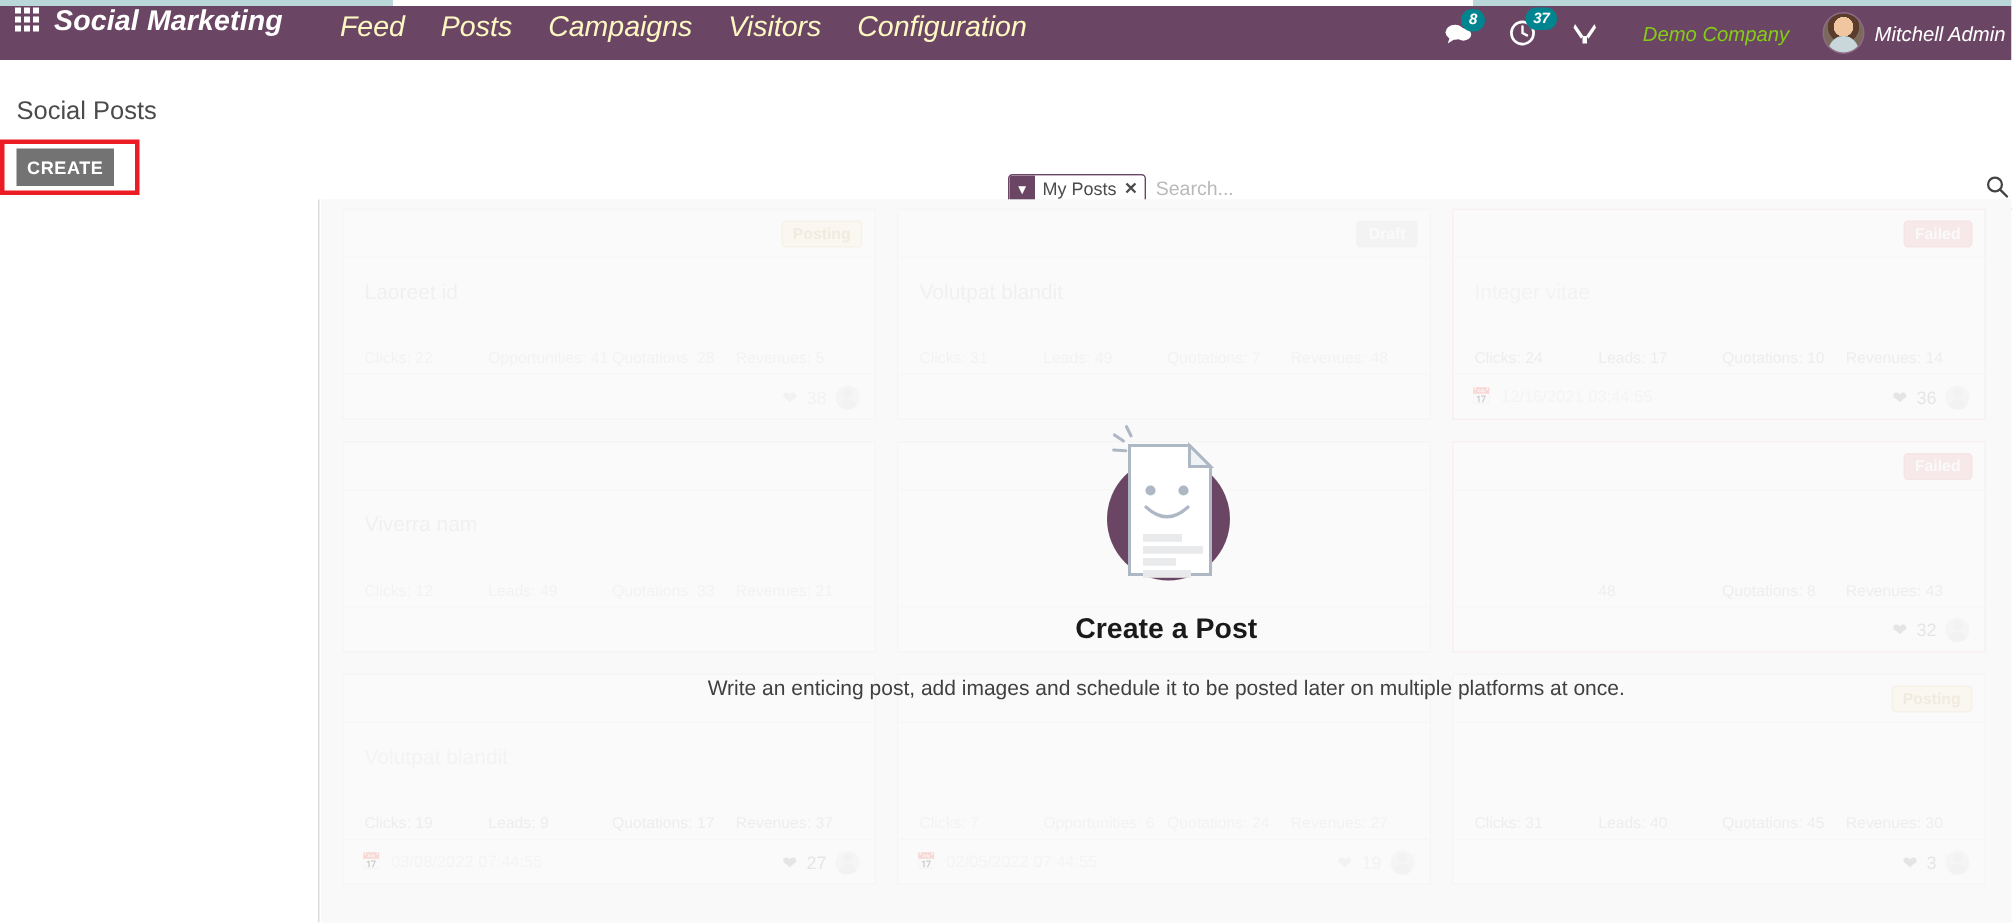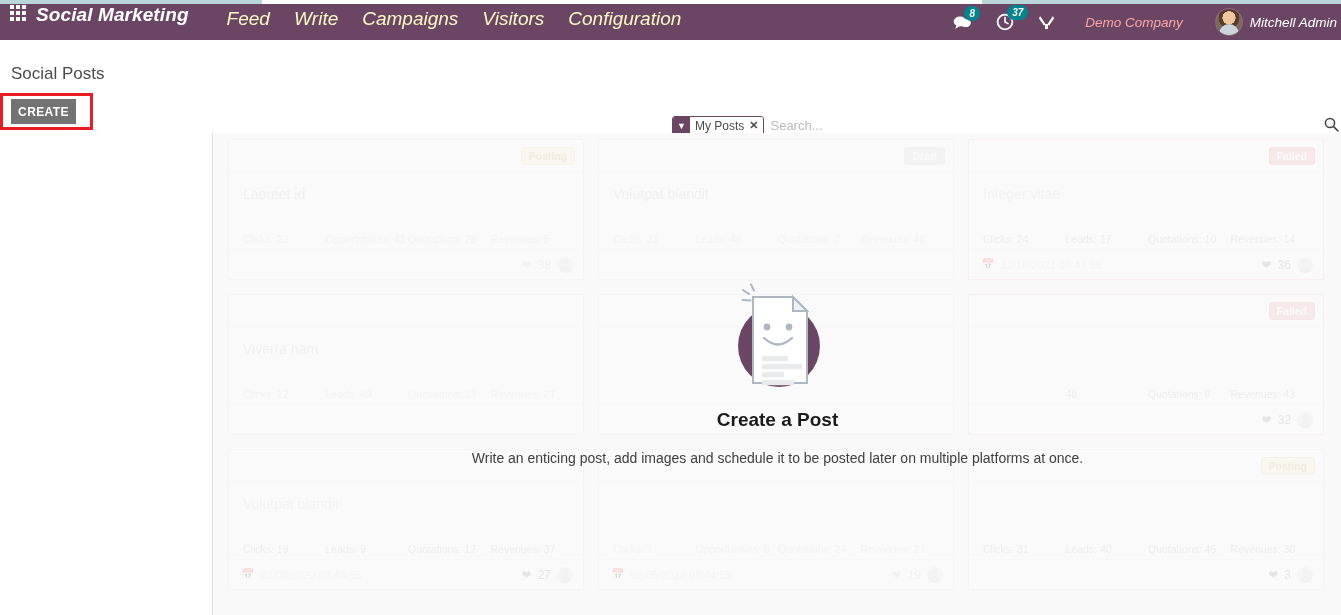--- a/index.html
+++ b/index.html
@@ -30,21 +30,21 @@
   .apps-grid i { background: #ffffff; display: block; width: 4px; height: 4px; }
   #brand { font-size: 19px; font-weight: bold; letter-spacing: .1px; margin-right: 26px; color:#fff; }
   .navlink { color: #fef9c3; font-size: 19px; padding: 4px 12px; cursor: pointer; white-space: nowrap; }
   #nav-right { margin-left: auto; display: flex; align-items: center; height: 100%; }
   .nav-ico { position: relative; margin: 0 12px; cursor: pointer; display:flex; align-items:center; }
   .badge-count {
     position: absolute; top: -8px; left: 11px; background: #00848f; color: #fff;
     border-radius: 9px; font-size: 10px; font-weight: bold; padding: 1px 5px; min-width: 16px;
     text-align: center; line-height: 13px;
   }
-  #company { font-size: 13.5px; color: #fca5a5; margin: 0 32px 0 18px; cursor: pointer; white-space: nowrap; }
+  #company { font-size: 13.5px; color: #84cc16; margin: 0 22px 0 18px; cursor: pointer; white-space: nowrap; }
   #user-wrap { display: flex; align-items: center; margin-right: 4px; cursor: pointer; }
   #avatar {
     width: 28px; height: 28px; border-radius: 50%; margin-right: 7px;
     background: radial-gradient(circle at 50% 34%, #f0c6a0 0 30%, #5a3c2c 31% 48%, #7b6a5b 49% 100%);
     border: 1px solid #8d6a86; overflow:hidden; position:relative; flex:none;
   }
   #avatar::after{ content:""; position:absolute; left:50%; top:58%; transform:translateX(-50%);
     width:20px; height:16px; border-radius:10px 10px 0 0; background:#c9d7dd;}
   #username { font-size: 13.5px; color: #fff; white-space: nowrap; }
 
@@ -147,21 +147,21 @@
       <i></i>
       <i></i>
       <i></i>
       <i></i>
       <i></i>
       <i></i>
   </div>
   <div id="brand">Social Marketing</div>
 
   <div class="navlink">Feed</div>
-  <div class="navlink">Write</div>
+  <div class="navlink">Posts</div>
   <div class="navlink">Campaigns</div>
   <div class="navlink">Visitors</div>
   <div class="navlink">Configuration</div>
 
   <div id="nav-right">
     <div class="nav-ico">
       <svg width="19" height="17" viewBox="0 0 19 17">
         <ellipse cx="7" cy="7.5" rx="6.3" ry="5" fill="#fff"></ellipse>
         <path d="M3.4 11.2 L2.2 15 L6.6 12.1 Z" fill="#fff"></path>
         <ellipse cx="12.6" cy="9" rx="5.2" ry="4.1" fill="#fff"></ellipse>

